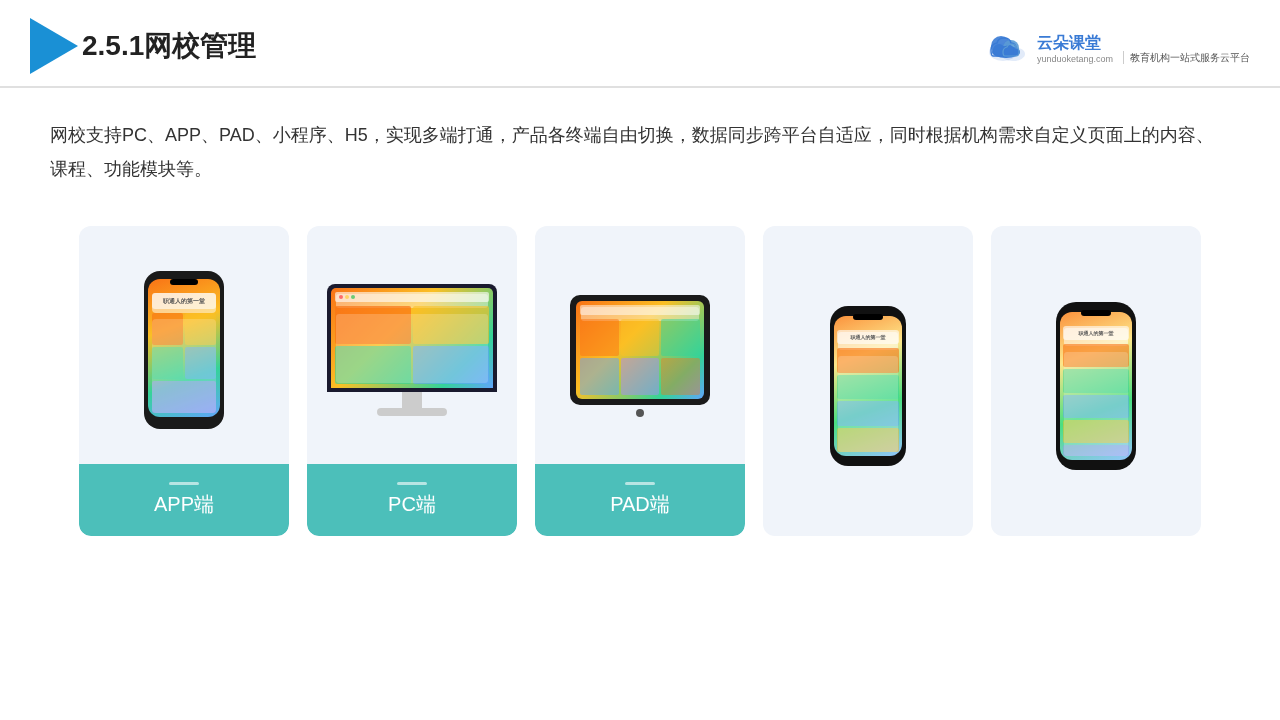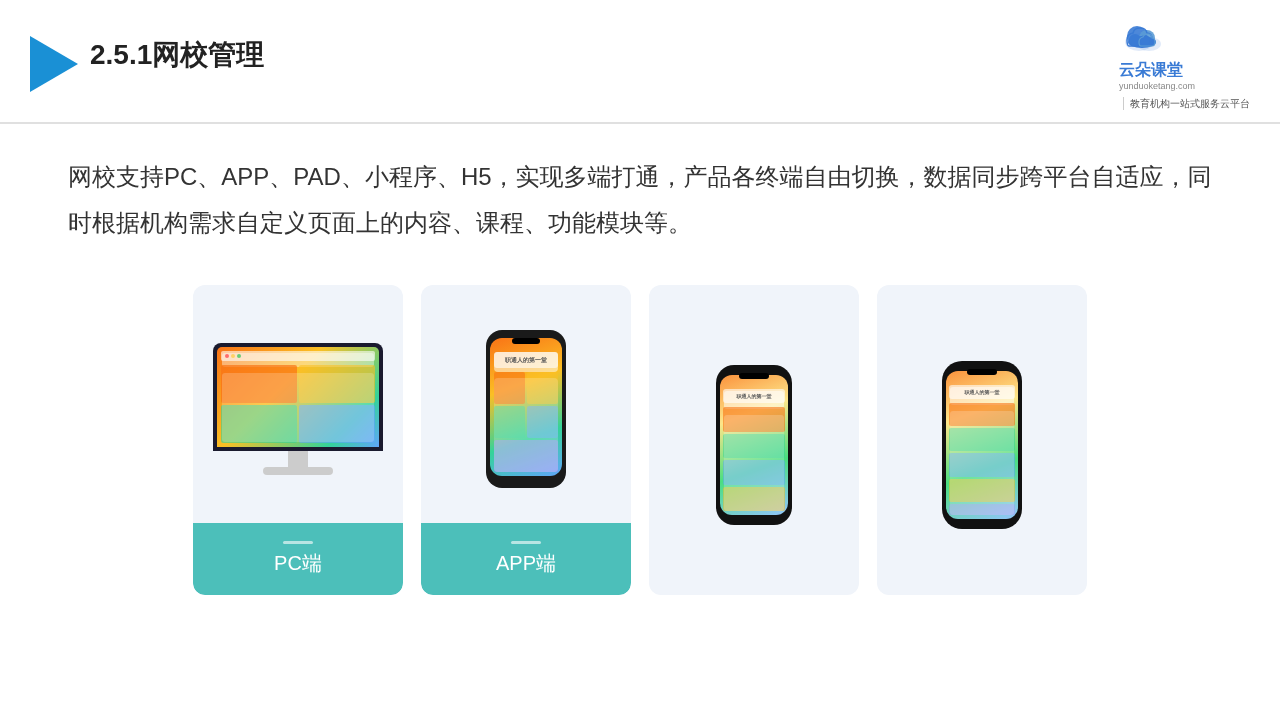--- a/index.html
+++ b/index.html
@@ -15,21 +15,22 @@
     
     .header {
       display: flex;
       align-items: center;
       justify-content: space-between;
       padding: 18px 30px 12px 30px;
       border-bottom: 2px solid #e0e0e0;
     }
     .header-left {
       display: flex;
-      gap: 12px;
+      align-items: center;
+      gap: 4px;
     }
     .logo-triangle {
       width: 0;
       height: 0;
       border-top: 28px solid transparent;
       border-bottom: 28px solid transparent;
       border-left: 48px solid #1a90d5;
     }
     .page-title {
       font-size: 28px;
@@ -37,29 +38,28 @@
       color: #222;
     }
     .header-right {
       display: flex;
       flex-direction: column;
       align-items: center;
       gap: 2px;
     }
     .brand-logo {
       display: flex;
-      align-items: flex-start;
+      align-items: flex-end;
       gap: 6px;
-      flex-direction: column;
     }
 
     
     .description {
-      padding: 30px 50px 20px 68px;
-      font-size: 24px;
+      padding: 30px 50px 20px 50px;
+      font-size: 18px;
       color: #333;
       line-height: 1.9;
     }
 
     
     .cards-container {
       display: flex;
       justify-content: center;
       gap: 18px;
       padding: 10px 40px 30px 40px;
@@ -315,20 +315,42 @@
         <div style="font-size:9px;color:#888;text-align:right;">yunduoketang.com</div>
       </div>
       <div style="font-size:10px;color:#555;line-height:1.3;margin-left:4px;border-left:1px solid #ccc;padding-left:6px;">教育机构一站式服务云平台</div>
     </div>
   </div>
 </div>
 
 <div class="description">网校支持PC、APP、PAD、小程序、H5，实现多端打通，产品各终端自由切换，数据同步跨平台自适应，同时根据机构需求自定义页面上的内容、课程、功能模块等。</div>
 
 <div class="cards-container">
+
+  <div class="card">
+    <div class="card-image-area">
+      <div class="phone-mockup">
+        <div class="phone-notch"></div>
+        <div class="phone-screen">
+          <div style="position:absolute;top:14px;left:4px;right:4px;height:16px;background:rgba(255,255,255,0.6);border-radius:3px;display:flex;align-items:center;justify-content:center;font-size:6px;color:#555;font-weight:bold;">职通人的第一堂</div>
+          <div style="position:absolute;top:34px;left:4px;right:4px;bottom:4px;display:grid;grid-template-columns:1fr 1fr;gap:2px;">
+            <div style="background:rgba(249,115,22,0.6);border-radius:2px;"></div>
+            <div style="background:rgba(251,191,36,0.5);border-radius:2px;"></div>
+            <div style="background:rgba(52,211,153,0.5);border-radius:2px;"></div>
+            <div style="background:rgba(96,165,250,0.5);border-radius:2px;"></div>
+            <div style="background:rgba(167,139,250,0.5);border-radius:2px;grid-column:span 2;"></div>
+          </div>
+        </div>
+      </div>
+    </div>
+    <div class="card-label">
+      <div class="card-label-line"></div>
+      <span>APP端</span>
+    </div>
+  </div>
 
   <div class="card">
     <div class="card-image-area">
       <div class="pc-monitor">
         <div class="monitor-screen-outer">
           <div class="monitor-screen-inner">
             <div style="position:absolute;top:4px;left:4px;right:4px;height:10px;background:rgba(255,255,255,0.6);border-radius:2px;display:flex;align-items:center;padding:0 4px;gap:2px;">
               <div style="width:4px;height:4px;background:#ff6b6b;border-radius:50%;"></div>
               <div style="width:4px;height:4px;background:#ffd166;border-radius:50%;"></div>
               <div style="width:4px;height:4px;background:#6bcb77;border-radius:50%;"></div>
@@ -346,40 +368,40 @@
       </div>
     </div>
     <div class="card-label">
       <div class="card-label-line"></div>
       <span>PC端</span>
     </div>
   </div>
 
   <div class="card">
     <div class="card-image-area">
-      <div class="phone-mockup">
-        <div class="phone-notch"></div>
-        <div class="phone-screen">
-          <div style="position:absolute;top:14px;left:4px;right:4px;height:16px;background:rgba(255,255,255,0.6);border-radius:3px;display:flex;align-items:center;justify-content:center;font-size:6px;color:#555;font-weight:bold;">职通人的第一堂</div>
-          <div style="position:absolute;top:34px;left:4px;right:4px;bottom:4px;display:grid;grid-template-columns:1fr 1fr;gap:2px;">
-            <div style="background:rgba(249,115,22,0.6);border-radius:2px;"></div>
+      <div class="tablet-mockup">
+        <div class="tablet-screen">
+          <div style="position:absolute;top:4px;left:4px;right:4px;height:10px;background:rgba(255,255,255,0.5);border-radius:2px;"></div>
+          <div style="position:absolute;top:18px;left:4px;right:4px;bottom:4px;display:grid;grid-template-columns:1fr 1fr 1fr;gap:2px;">
+            <div style="background:rgba(249,115,22,0.5);border-radius:2px;"></div>
             <div style="background:rgba(251,191,36,0.5);border-radius:2px;"></div>
             <div style="background:rgba(52,211,153,0.5);border-radius:2px;"></div>
             <div style="background:rgba(96,165,250,0.5);border-radius:2px;"></div>
-            <div style="background:rgba(167,139,250,0.5);border-radius:2px;grid-column:span 2;"></div>
+            <div style="background:rgba(167,139,250,0.5);border-radius:2px;"></div>
+            <div style="background:rgba(249,115,22,0.4);border-radius:2px;"></div>
           </div>
         </div>
+        <div class="tablet-home-btn"></div>
       </div>
     </div>
     <div class="card-label">
       <div class="card-label-line"></div>
-      <span>APP端</span>
-    </div>
-  </div>
-
+      <span>PAD端</span>
+    </div>
+  </div>
 
   <div class="card">
     <div class="card-image-area">
       <div class="phone-tall">
         <div class="phone-tall-notch"></div>
         <div class="phone-tall-screen">
           <div style="position:absolute;top:14px;left:3px;right:3px;height:14px;background:rgba(255,255,255,0.6);border-radius:3px;display:flex;align-items:center;justify-content:center;font-size:5px;color:#555;font-weight:bold;">职通人的第一堂</div>
           <div style="position:absolute;top:32px;left:3px;right:3px;bottom:4px;display:flex;flex-direction:column;gap:2px;">
             <div style="background:rgba(249,115,22,0.6);border-radius:2px;flex:1;"></div>
             <div style="background:rgba(52,211,153,0.5);border-radius:2px;flex:1;"></div>

